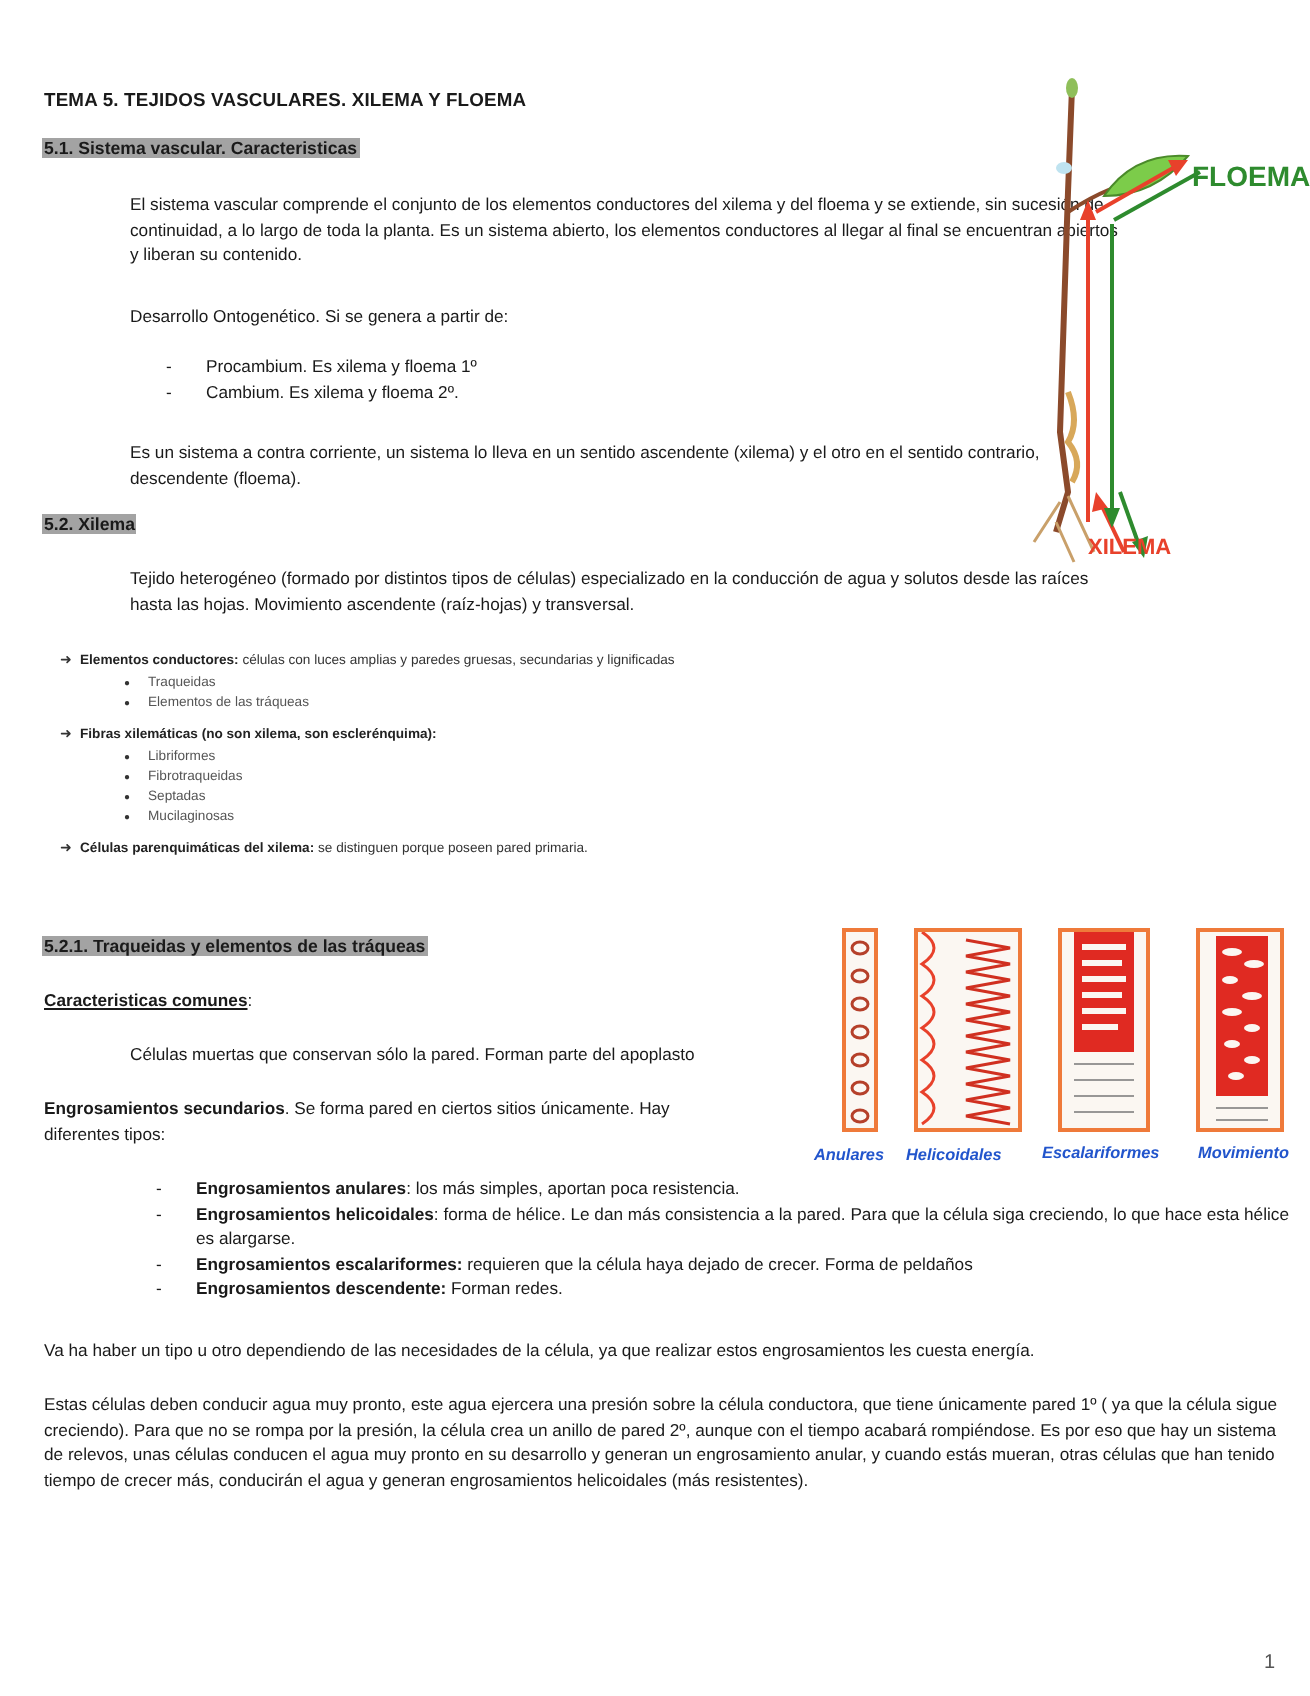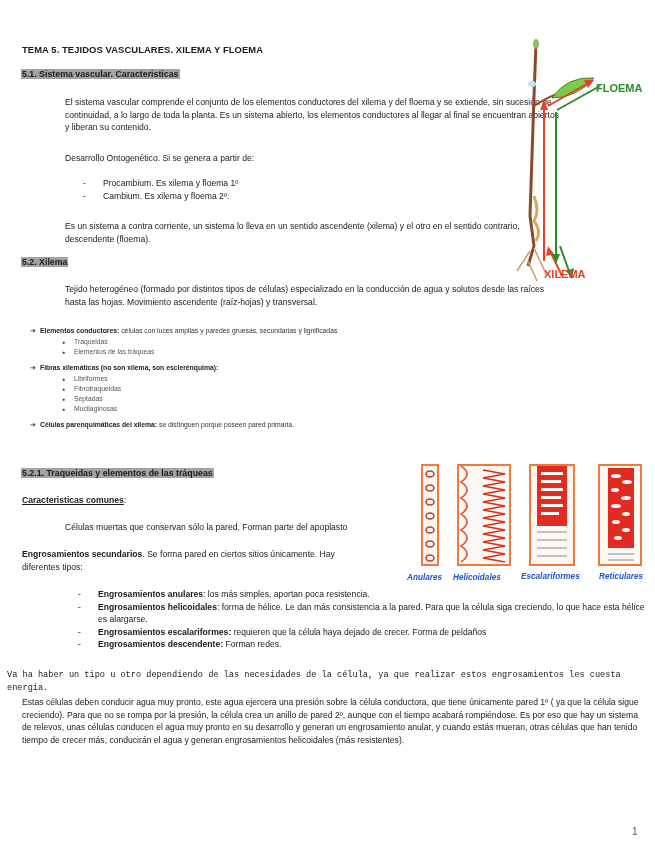--- a/index.html
+++ b/index.html
@@ -71,21 +71,21 @@
 <p class="abs para" style="top:521px;">Células muertas que conservan sólo la pared. Forman parte del apoplasto</p>
 <p class="abs" style="left:22px;top:548px;width:340px;"><span class="b">Engrosamientos secundarios</span><span>. Se forma pared en ciertos sitios únicamente. Hay diferentes tipos:</span></p>
 
 <div class="abs" style="left:60px;top:588px;width:585px;">
   <div class="dash-item"><span class="b">Engrosamientos anulares</span><span>: los más simples, aportan poca resistencia.</span></div>
   <div class="dash-item"><span class="b">Engrosamientos helicoidales</span><span>: forma de hélice. Le dan más consistencia a la pared. Para que la célula siga creciendo, lo que hace esta hélice es alargarse.</span></div>
   <div class="dash-item"><span class="b">Engrosamientos escalariformes:</span><span> requieren que la célula haya dejado de crecer. Forma de peldaños</span></div>
   <div class="dash-item"><span class="b">Engrosamientos descendente:</span><span> Forman redes.</span></div>
 </div>
 
-<p class="abs" style="left:7px;top:669px;width:620px;font-family:Liberation Mono, monospace;">Va ha haber un tipo u otro dependiendo de las necesidades de la célula, ya que realizar estos engrosamientos les cuesta energía.</p>
+<p class="abs" style="left:22px;top:669px;width:620px;">Va ha haber un tipo u otro dependiendo de las necesidades de la célula, ya que realizar estos engrosamientos les cuesta energía.</p>
 <p class="abs" style="left:22px;top:696px;width:620px;">Estas células deben conducir  agua muy pronto, este agua ejercera una presión sobre la célula conductora, que tiene únicamente pared 1º ( ya que la célula sigue creciendo). Para que no se rompa por la presión, la célula crea un anillo de pared 2º, aunque con el tiempo acabará rompiéndose. Es por eso que hay un sistema de relevos, unas células conducen el agua muy pronto en su desarrollo y generan un engrosamiento anular, y cuando estás mueran, otras células que han tenido tiempo de crecer más, conducirán el agua y generan engrosamientos helicoidales (más resistentes).</p>
 
 <div class="abs" style="left:632px;top:826px;color:#555;font-size:10px;">1</div>
 
 <div class="abs" style="left:512px;top:36px;width:143px;height:250px;">
   <svg width="143" height="250" viewBox="0 0 143 250">
     <path d="M24 8 L22 60 L20 120 L18 180 L22 210 L16 230" stroke="#8b4a2b" stroke-width="3" fill="none"></path>
     <ellipse cx="24" cy="8" rx="3" ry="5" fill="#8fbf5a"></ellipse>
     <path d="M22 70 Q45 55 60 55" stroke="#8b4a2b" stroke-width="2" fill="none"></path>
     <path d="M40 62 Q55 40 82 42 Q65 62 40 62Z" fill="#7ccc4a" stroke="#4a8a2a" stroke-width="1"></path>
@@ -97,21 +97,21 @@
     <line x1="36" y1="70" x2="78" y2="46" stroke="#e8412b" stroke-width="2"></line>
     <polygon points="82,44 72,44 76,52" fill="#e8412b"></polygon>
     <line x1="50" y1="240" x2="38" y2="215" stroke="#e8412b" stroke-width="2"></line>
     <polygon points="36,210 34,220 42,218" fill="#e8412b"></polygon>
     <line x1="88" y1="50" x2="45" y2="74" stroke="#2e8b2e" stroke-width="2"></line>
     <line x1="44" y1="76" x2="44" y2="222" stroke="#2e8b2e" stroke-width="2"></line>
     <polygon points="44,228 40,218 48,218" fill="#2e8b2e"></polygon>
     <line x1="48" y1="210" x2="58" y2="238" stroke="#2e8b2e" stroke-width="2"></line>
     <polygon points="60,243 54,235 62,232" fill="#2e8b2e"></polygon>
   </svg>
-  <div class="abs" style="left:84px;top:46px;color:#2e8b2e;font-size:11px;font-weight:bold;">FLOEMA</div>
+  <div class="abs" style="left:84px;top:46px;color:#2e8b2e;font-size:14px;font-weight:bold;">FLOEMA</div>
   <div class="abs" style="left:32px;top:232px;color:#e8412b;font-size:11px;font-weight:bold;">XILEMA</div>
 </div>
 
 <div class="abs" style="left:405px;top:460px;width:250px;height:125px;">
   <div class="cell" style="left:16px;top:4px;width:18px;height:102px;">
     <svg width="14" height="98">
         <g fill="none" stroke="#b5402a" stroke-width="1.5">
       <ellipse cx="7" cy="8" rx="4" ry="3"></ellipse>
           <ellipse cx="7" cy="22" rx="4" ry="3"></ellipse>
           <ellipse cx="7" cy="36" rx="4" ry="3"></ellipse>
@@ -163,14 +163,14 @@
         </g>
       <g stroke="#777" stroke-width="0.8">
           <line x1="8" y1="88" x2="34" y2="88"></line>
           <line x1="8" y1="94" x2="34" y2="94"></line>
         </g>
       </svg>
   </div>
   <div class="figlabel" style="left:2px;top:112px;">Anulares</div>
   <div class="figlabel" style="left:48px;top:112px;">Helicoidales</div>
   <div class="figlabel" style="left:116px;top:111px;font-weight:bold;">Escalariformes</div>
-  <div class="figlabel" style="left:194px;top:111px;">Reticulares</div>
+  <div class="figlabel" style="left:194px;top:111px;">Movimiento</div>
 </div>
 
 </body></html>

